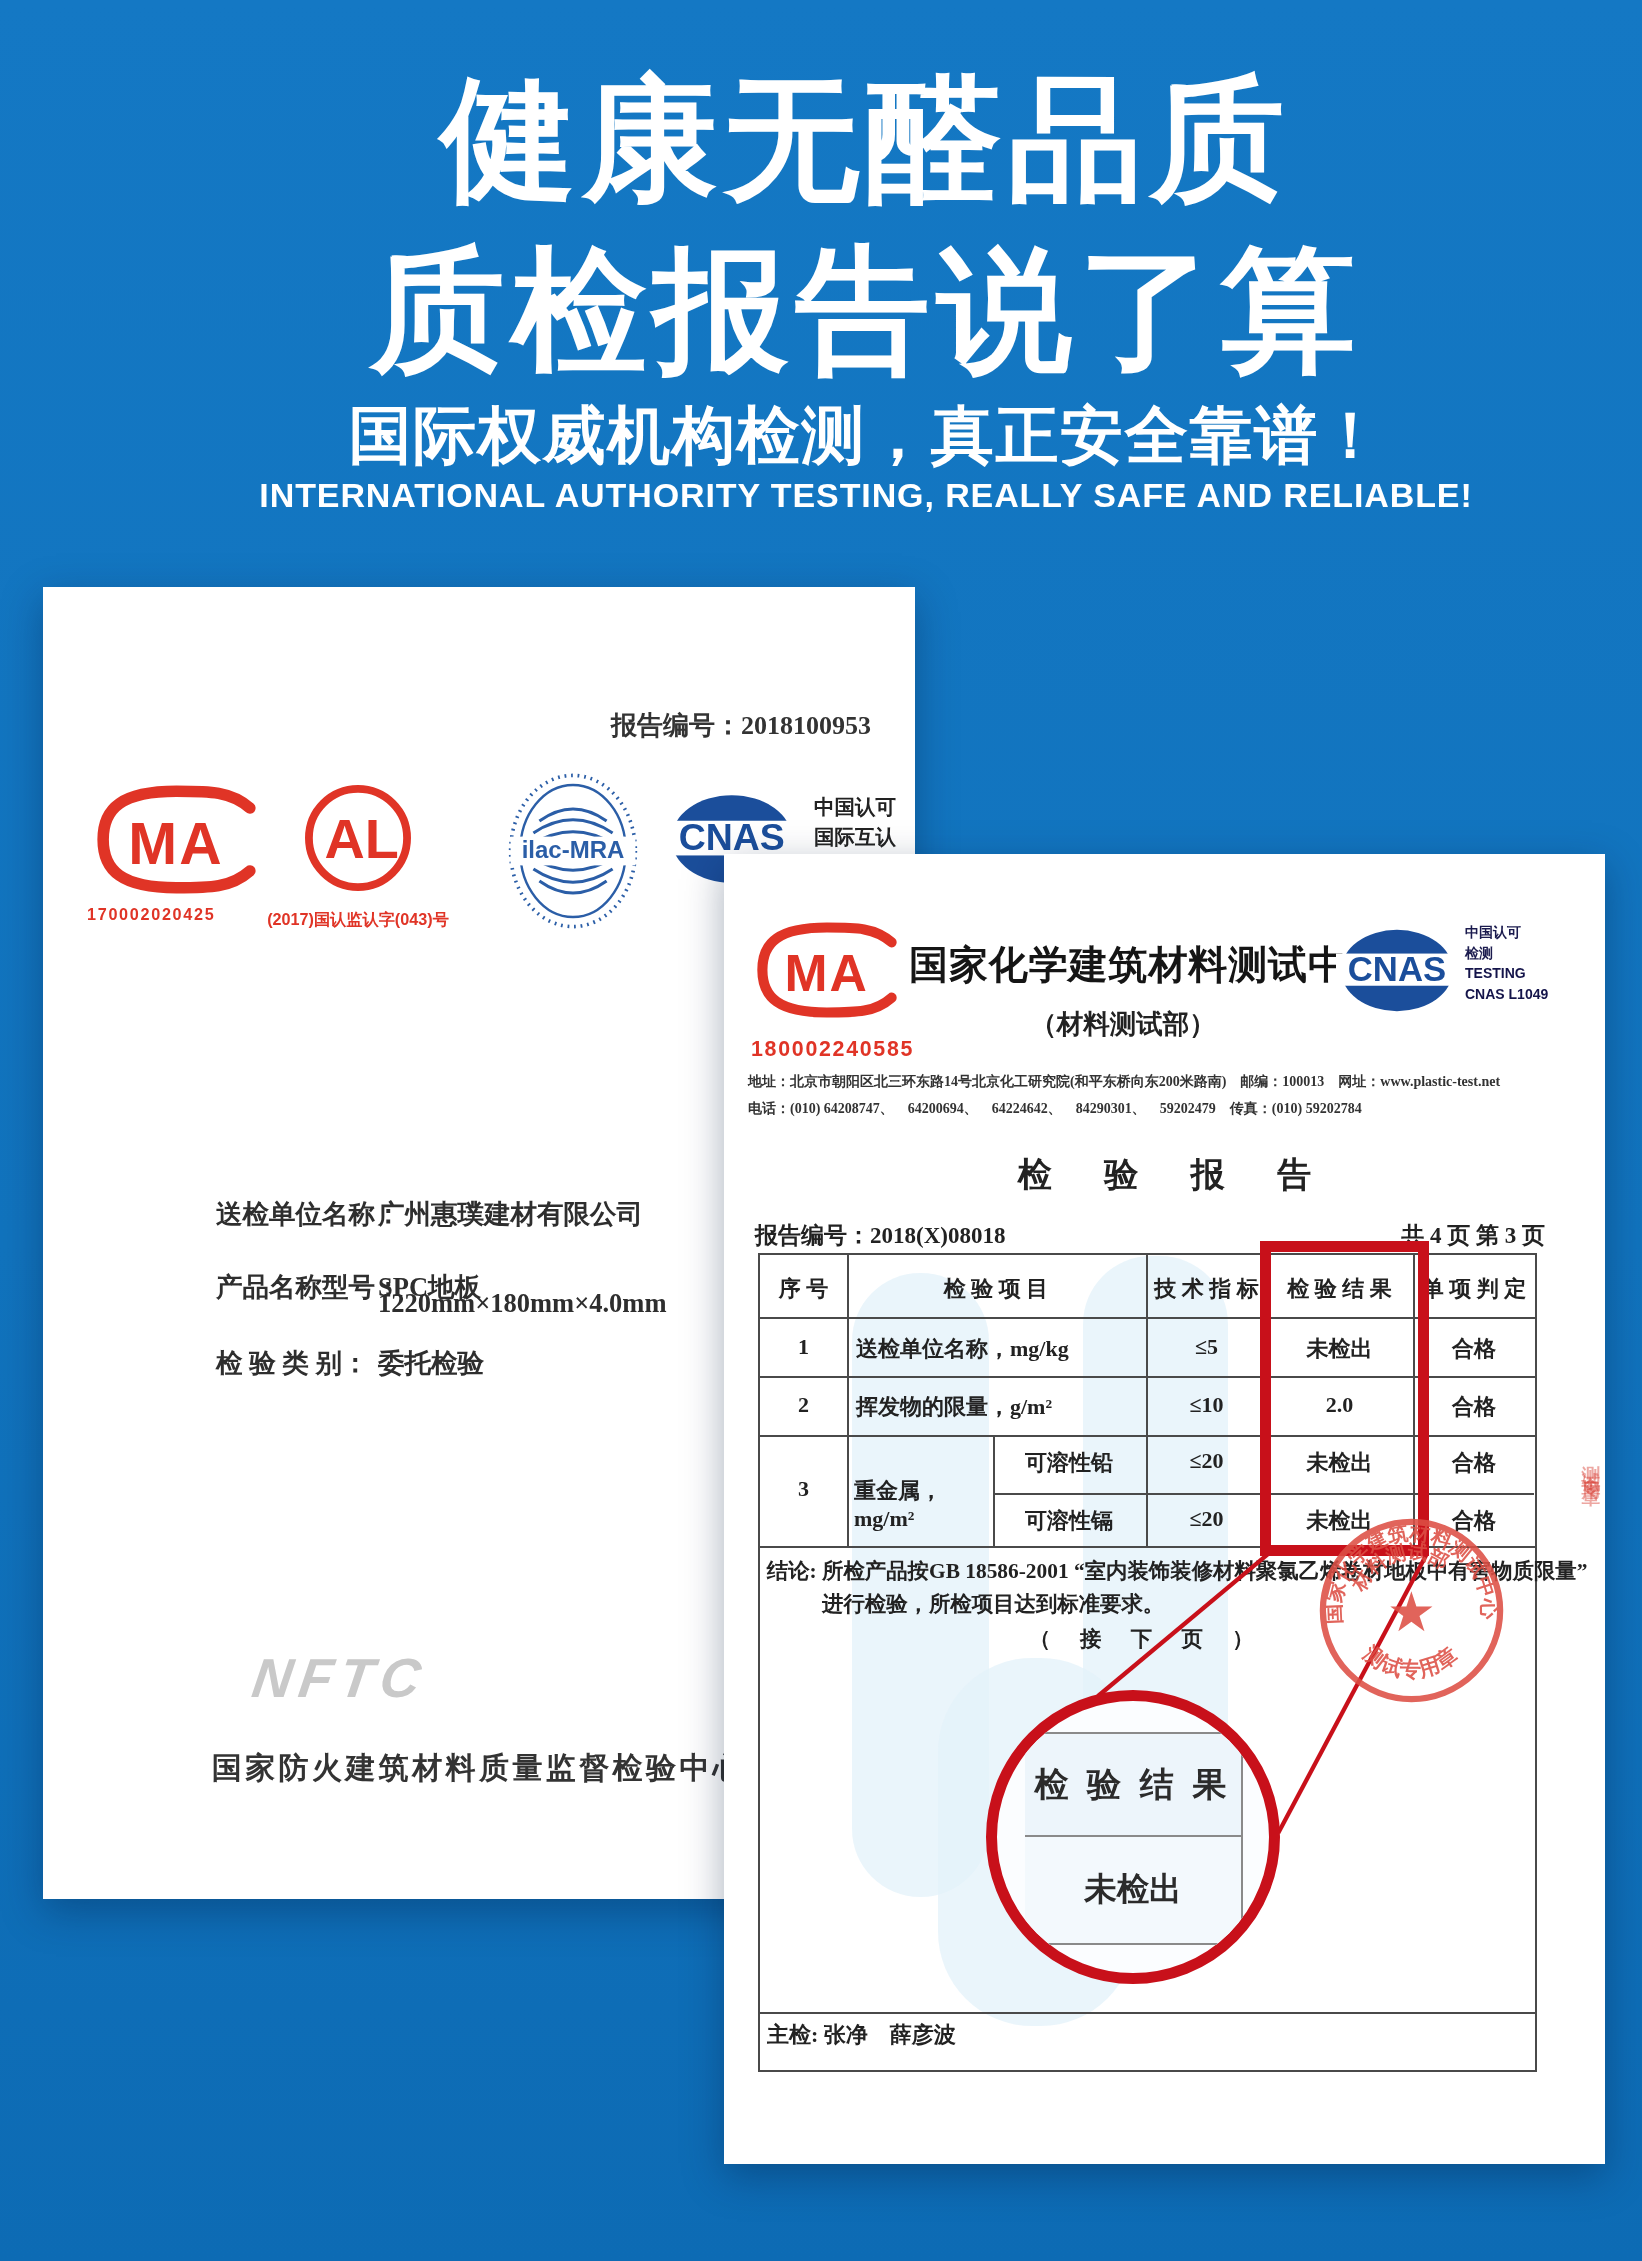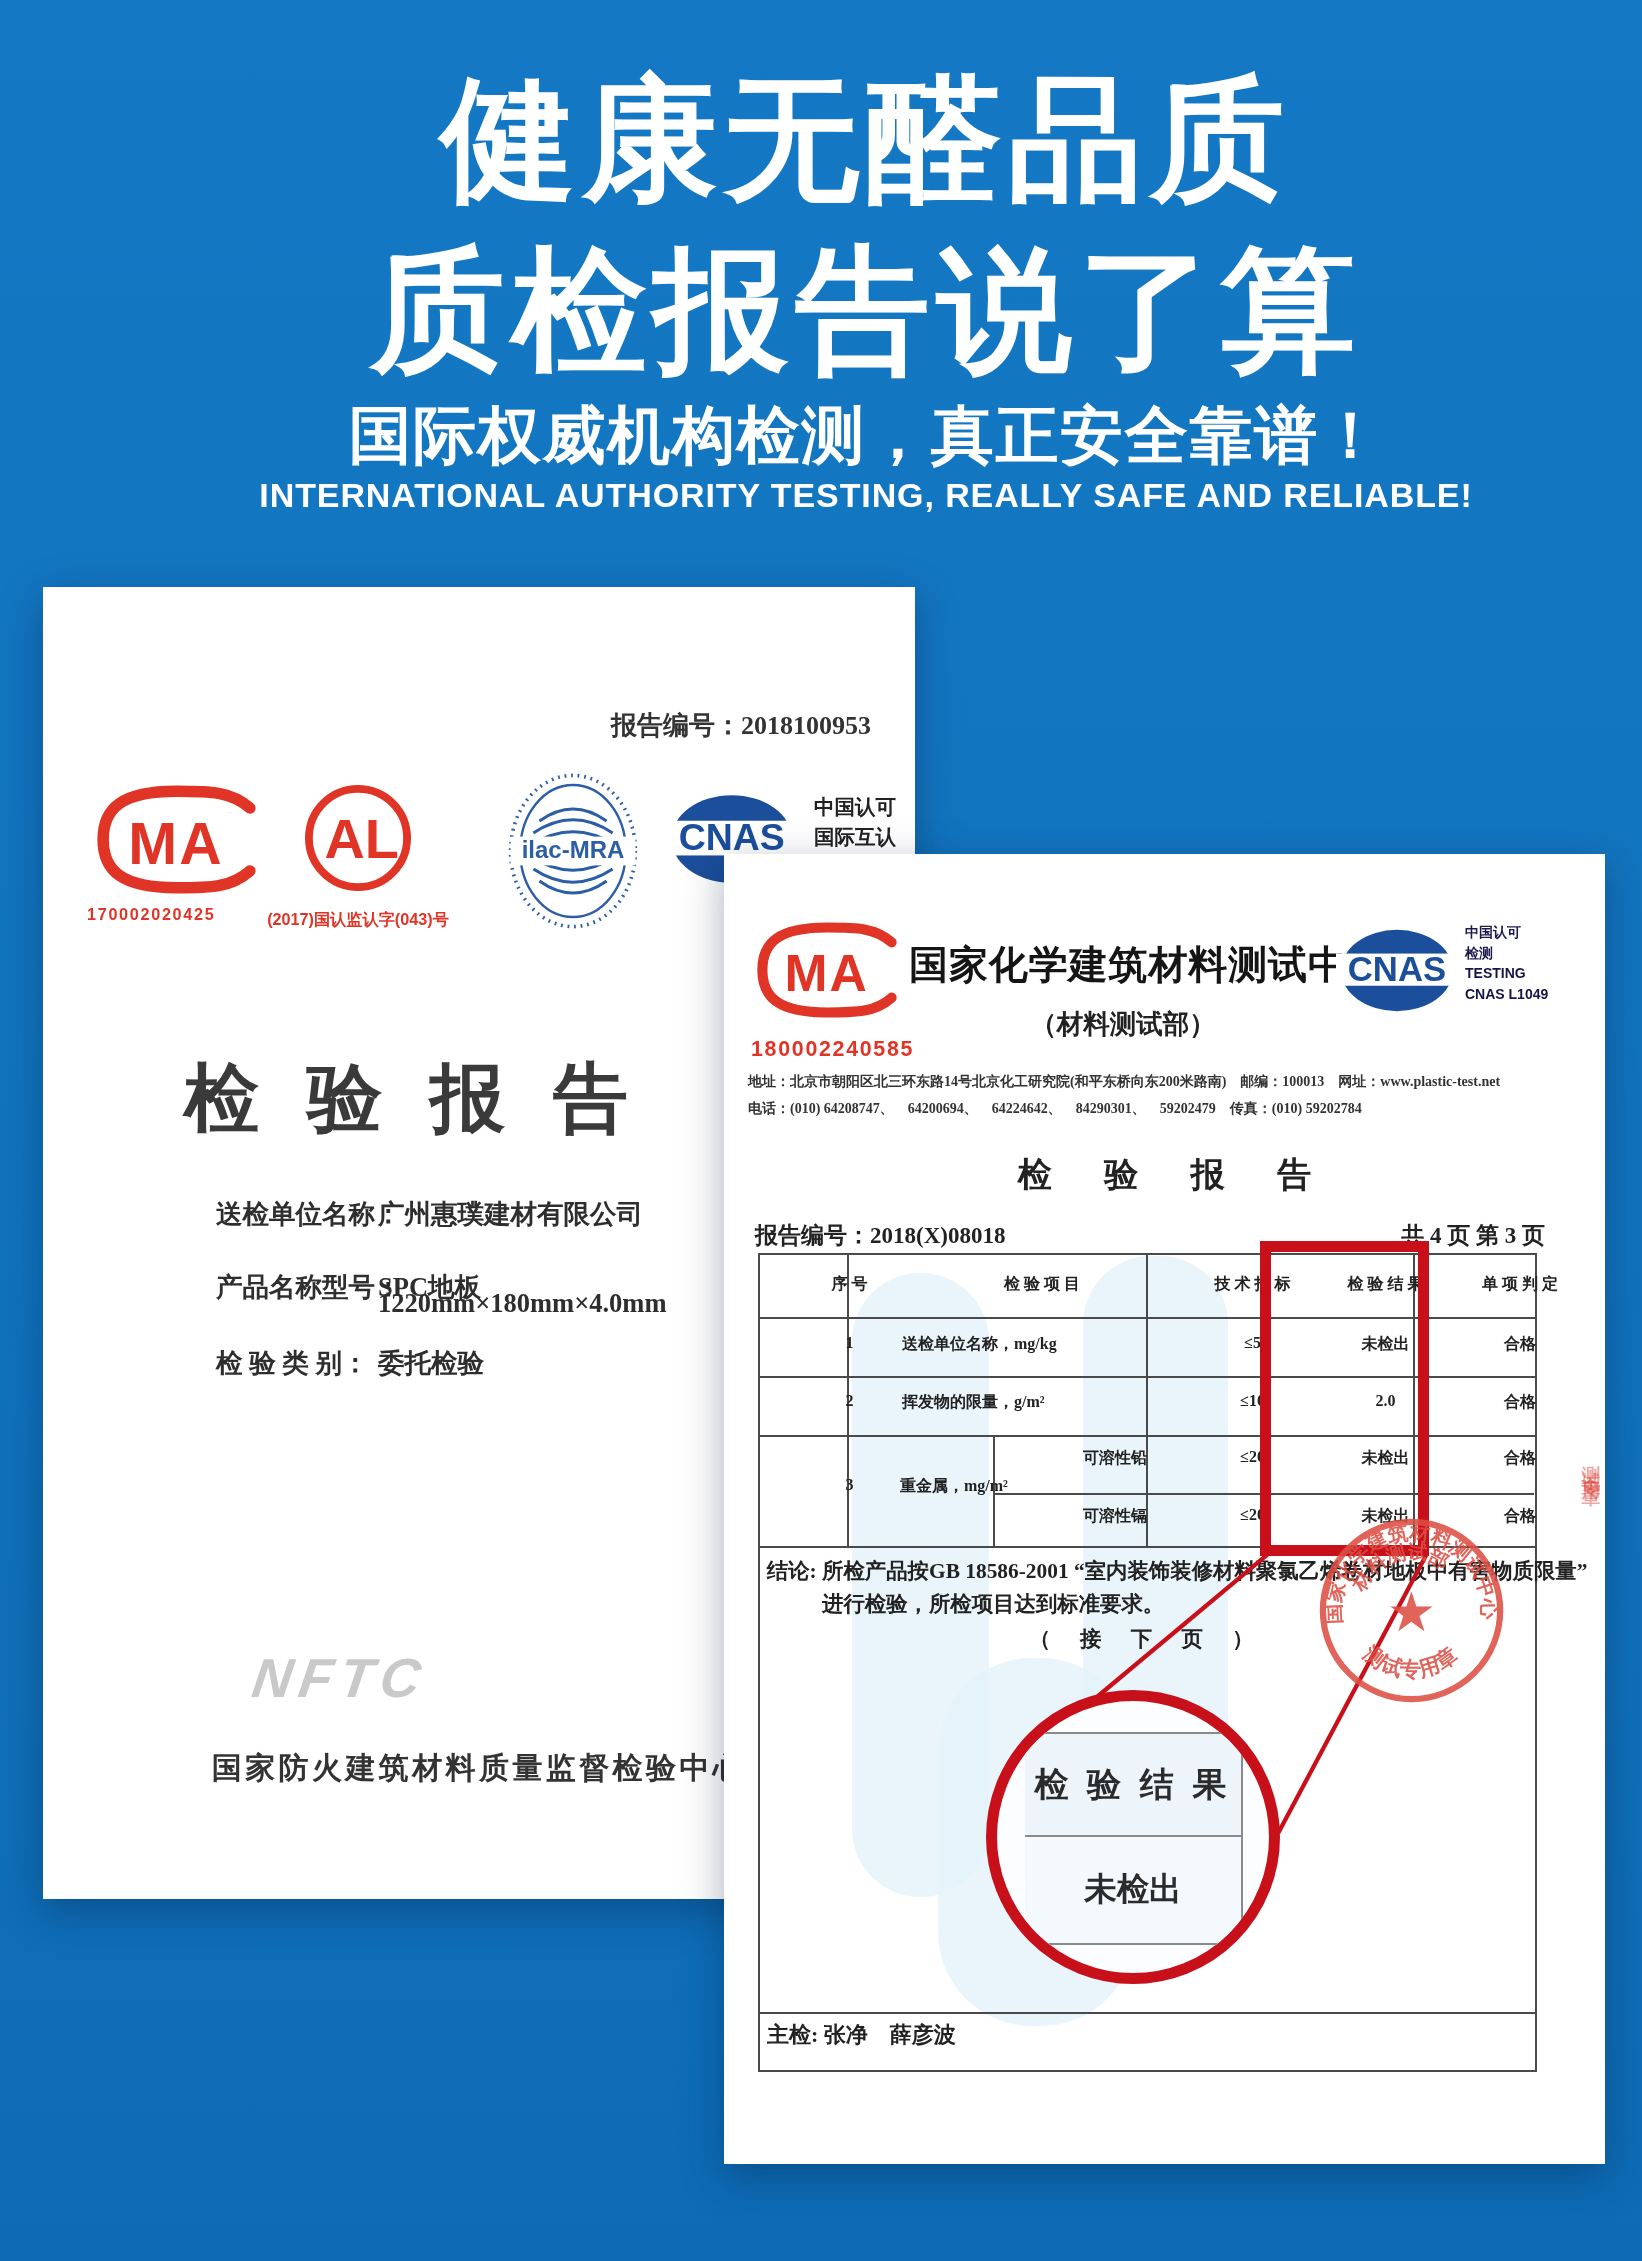--- a/index.html
+++ b/index.html
@@ -47,21 +47,21 @@
   .r-meta-l{left:31px;top:366px;font-size:23px;font-weight:700;color:#222;}
   .r-meta-r{right:60px;top:366px;font-size:23px;font-weight:700;color:#222;}
 
   
   .wm{position:absolute;background:#e3f1fa;opacity:.75;border-radius:68px;z-index:0;}
 
   
   #rt{left:34px;top:399px;width:779px;height:819px;border:2.1px solid #4a4a4a;box-sizing:border-box;z-index:1;}
   .hline{position:absolute;height:2.1px;background:#4a4a4a;}
   .vline{position:absolute;width:2.1px;background:#4a4a4a;}
-  .cell{position:absolute;font-size:16px;font-weight:700;color:#222;text-align:center;white-space:nowrap;margin-left:46px;}
+  .cell{position:absolute;font-size:22px;font-weight:700;color:#222;text-align:center;white-space:nowrap;}
   .cell.left{text-align:left;}
   .concl{position:absolute;font-size:21.4px;font-weight:700;color:#222;white-space:nowrap;}
 
   
   .redbox{position:absolute;left:536px;top:387px;width:169px;height:315px;border:11px solid #c8101a;box-sizing:border-box;z-index:3;}
   .lens{position:absolute;left:262px;top:836px;width:294px;height:294px;border:11px solid #c8101a;border-radius:50%;
         background:#fbfdff;box-sizing:border-box;overflow:hidden;z-index:4;}
   .lens-inner{position:absolute;left:28px;top:31px;width:216px;border-right:2.6px solid #8a8a8a;}
   .lens-c1{height:101px;border-top:2.6px solid #8a8a8a;border-bottom:2.6px solid #8a8a8a;background:#edf5fb;
            display:flex;align-items:center;justify-content:center;font-size:34px;font-weight:800;color:#2b2b2b;letter-spacing:5.1px;}
@@ -113,21 +113,20 @@
       <ellipse cx="72" cy="52" rx="66" ry="48" fill="#1b4e9b"></ellipse>
       <rect x="0" y="32" width="150" height="38" fill="#ffffff"></rect>
       <text x="72" y="64" text-anchor="middle" font-size="41" font-weight="900" fill="#1b4e9b">CNAS</text>
     </svg>
     <div class="abs cnas-side" style="left:771px;top:205px">
       <div>中国认可</div>
       <div>国际互认</div>
       <div>检测</div>
     </div>
 
-    <div class="abs serif l-title">检验报告</div>
 
     <div class="l-field serif">
       <span class="l-label" style="top:609px">送检单位名称：</span>
       <span class="l-value" style="top:609px">广州惠璞建材有限公司</span>
     </div>
     <div class="l-field serif">
       <span class="l-label" style="top:682px">产品名称型号：</span>
       <span class="l-value" style="top:682px">SPC地板</span>
       <span class="l-value" style="top:701px">1220mm×180mm×4.0mm</span>
     </div>

